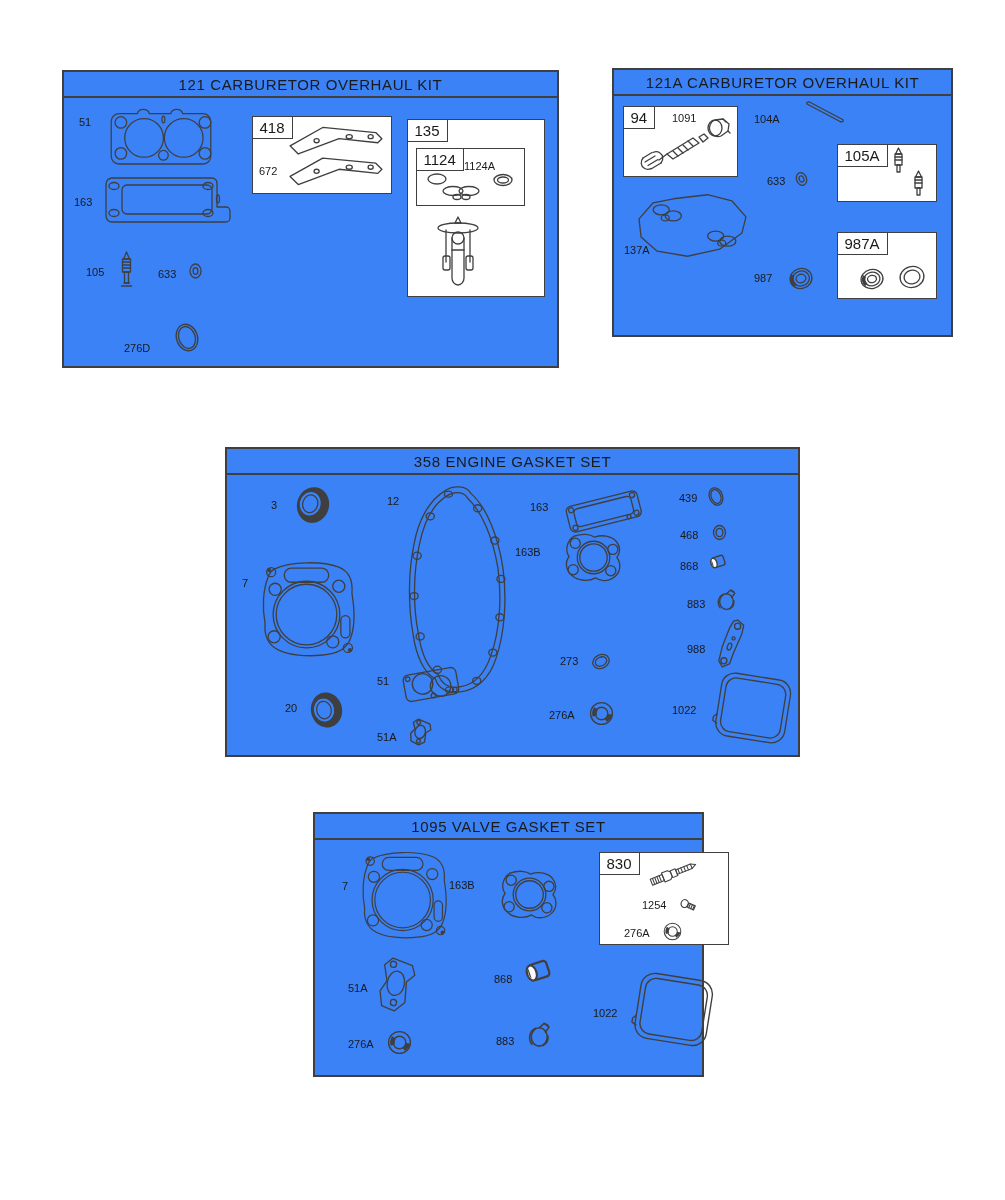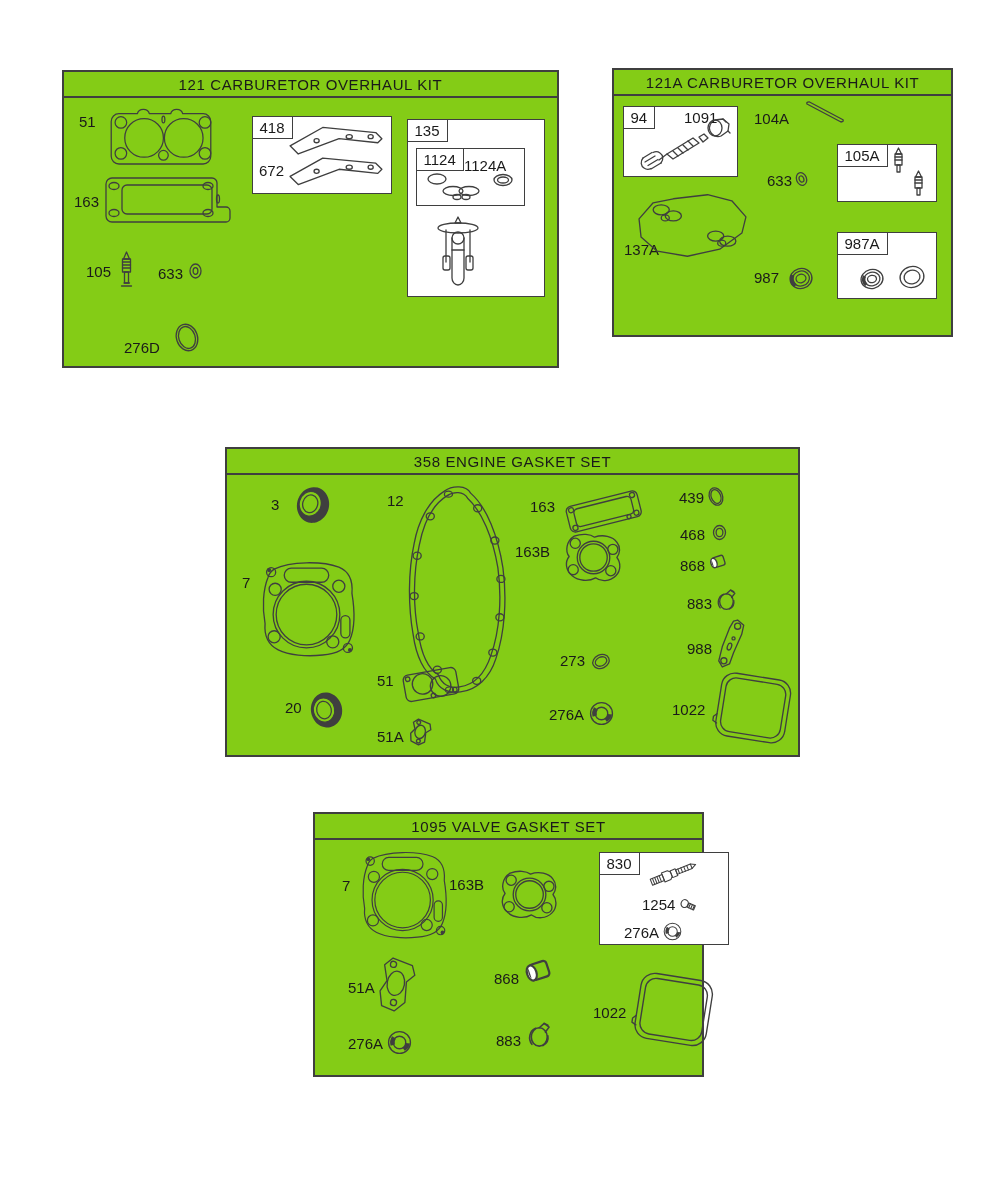--- a/index.html
+++ b/index.html
@@ -1,22 +1,22 @@
 <!DOCTYPE html>
 <html><head>
 <meta charset="utf-8">
 <style>
   * { margin:0; padding:0; box-sizing:border-box; }
   html,body { width:1005px; height:1200px; background:#ffffff; }
   body { position:relative; font-family:"Liberation Sans", sans-serif; color:#1a1a1a; }
-  .kit { position:absolute; border:2px solid #3f3f3f; background:#84cc16; }
+  .kit { position:absolute; border:2px solid #3f3f3f; background:#3b82f6; }
   .kit-title { position:absolute; left:0; right:0; top:0; height:26px; border-bottom:2px solid #3f3f3f;
                display:flex; align-items:center; justify-content:center;
                font-size:15px; letter-spacing:0.6px; white-space:nowrap; }
-  .ref { position:absolute; font-size:15px; line-height:16px; white-space:nowrap; }
+  .ref { position:absolute; font-size:11px; line-height:16px; white-space:nowrap; }
   .inset { position:absolute; border:1.5px solid #3f3f3f; background:#fff; }
   .tab { position:absolute; top:-1.5px; left:-1.5px; border:1.5px solid #3f3f3f; background:#fff;
          padding:0 7px; font-size:15px; line-height:21px; }
   svg.art { position:absolute; overflow:visible; }
   svg.art * { fill:none; stroke:#3f3f3f; stroke-width:1.3; stroke-linecap:round; stroke-linejoin:round; }
   svg.art .fill { fill:#3f3f3f; stroke:none; }
   svg.art .fillw { fill:#ffffff; stroke:#3f3f3f; }
 </style>
 </head>
 <body>
@@ -113,21 +113,21 @@
       <path d="M16 34 h12"></path>
     </svg>
   </div>
 </div>
 
 <div class="kit" style="left:612px; top:68px; width:341px; height:269px;">
   <div class="kit-title">121A CARBURETOR OVERHAUL KIT</div>
 
   <div class="inset" style="left:9px; top:36px; width:115px; height:71px;">
     <span class="tab">94</span>
-    <span class="ref" style="left:48px; top:3px;margin-left:12px;">1091</span>
+    <span class="ref" style="left:48px; top:3px;">1091</span>
     <svg class="art" style="left:12px; top:10px; width:98px; height:58px;" viewBox="0 0 96 58">
       <path d="M8 45 l10 -6 M11 48.5 l10 -6 M14 52 l10 -6 M6 41 l9 -5.5"></path>
       <path d="M6 41 c-3 3.5 -2 8 1 10 c2 1.5 5 1.5 7 .5 M24 46 c3 -3.5 2 -8 -1 -10 c-2 -1.5 -5 -1.5 -7 -.5"></path>
       <path d="M30 37 L56 21 l6 5 L36 42 Z"></path>
       <path d="M36 34 l5 5 M41 31 l5 5 M46 28 l5 5 M51 24 l5 5"></path>
       <path d="M30 37 l-8 6"></path>
       <path d="M62 20 l5 -3 4 4 -5 4 Z"></path>
       <ellipse cx="78" cy="11" rx="7" ry="8"></ellipse>
       <path d="M78 3 l8 -1 6 5 -1 7 -7 5 a8 8 0 0 1 -6 -16 Z"></path>
       <path d="M86 2 l3 3 M91 14 l2 2"></path>

